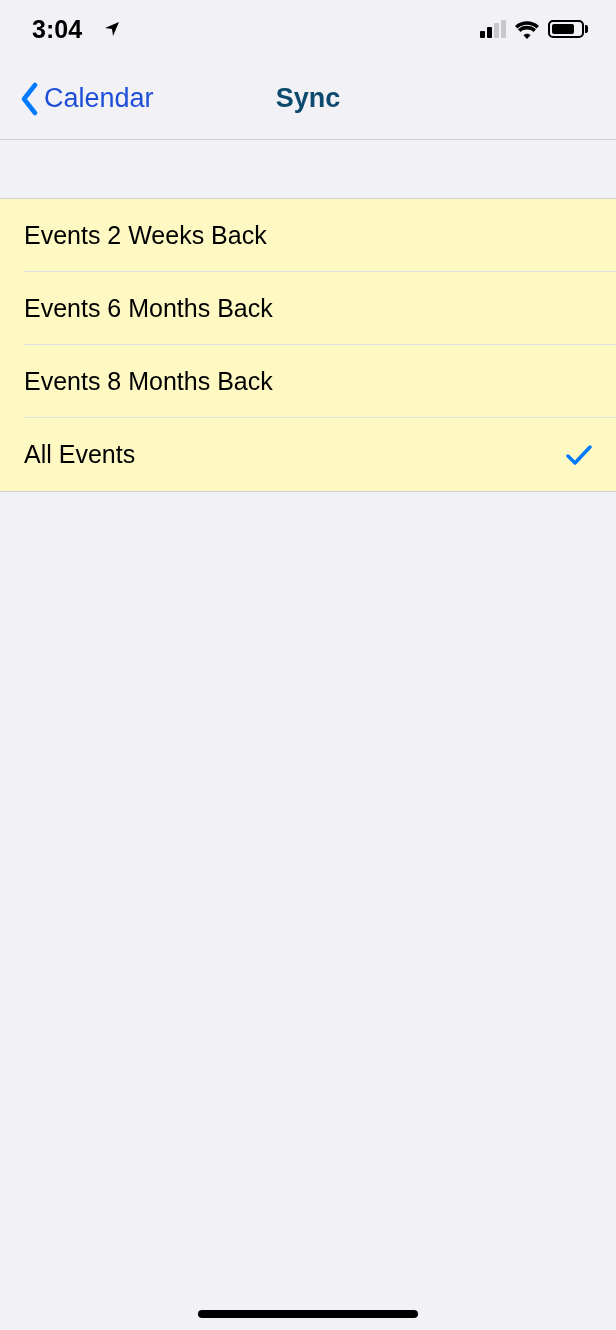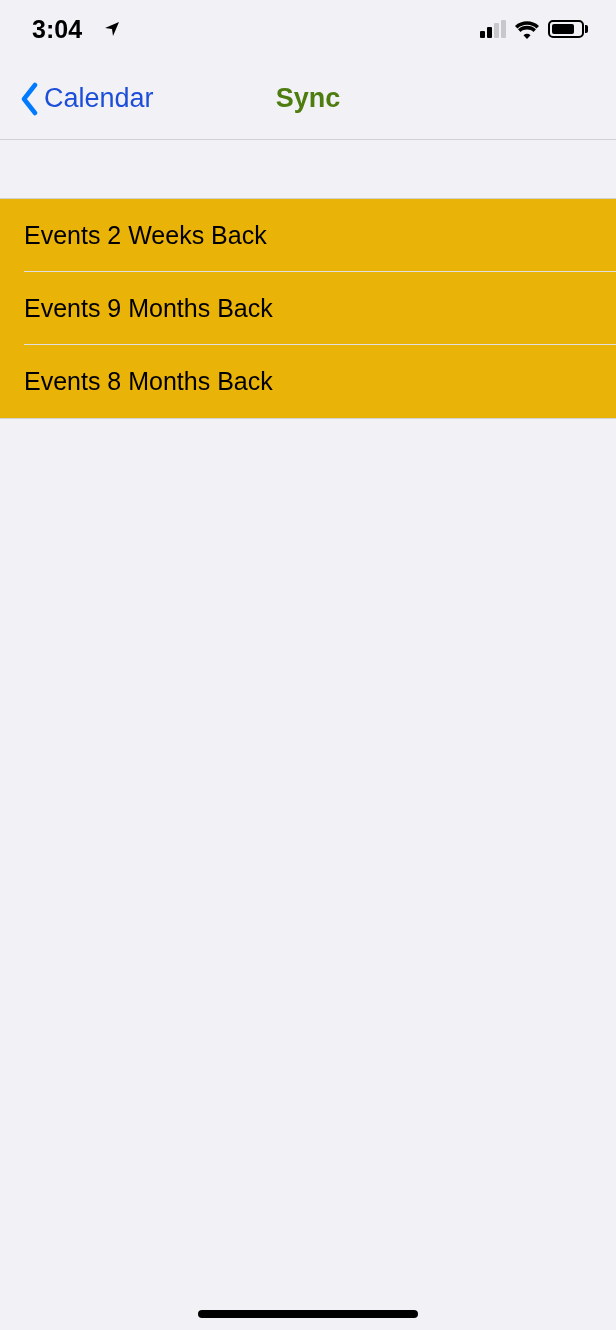--- a/index.html
+++ b/index.html
@@ -98,27 +98,27 @@
     .chevron-back {
       width: 20px;
       height: 34px;
     }
     .nav-title {
       position: absolute;
       left: 50%;
       transform: translateX(-50%);
       font-size: 27px;
       font-weight: 600;
-      color: #4d7c0f;
+      color: #0c4a6e;
     }
     .spacer {
       height: 58px;
     }
     .list {
-      background: #eab308;
+      background: #fef9c3;
       border-top: 1px solid #d1d1d4;
       border-bottom: 1px solid #d1d1d4;
       text-align: center;
     }
     .list-item {
       height: 73px;
       display: flex;
       align-items: center;
       justify-content: space-between;
       padding: 0 24px;
@@ -197,20 +197,26 @@
   <div class="nav-title">Sync</div>
 </div>
 
 <div class="spacer"></div>
 
 <div class="list">
     <div class="list-item">
       <span>Events 2 Weeks Back</span>
     </div>
     <div class="list-item">
-      <span>Events 9 Months Back</span>
+      <span>Events 6 Months Back</span>
     </div>
     <div class="list-item">
       <span>Events 8 Months Back</span>
     </div>
+    <div class="list-item">
+      <span>All Events</span>
+      <svg class="checkmark" viewBox="0 0 26 22">
+        <polyline points="2,12 9,19 24,3"></polyline>
+      </svg>
+    </div>
   </div>
 
 <div class="home-indicator"></div>
 
 </body></html>

